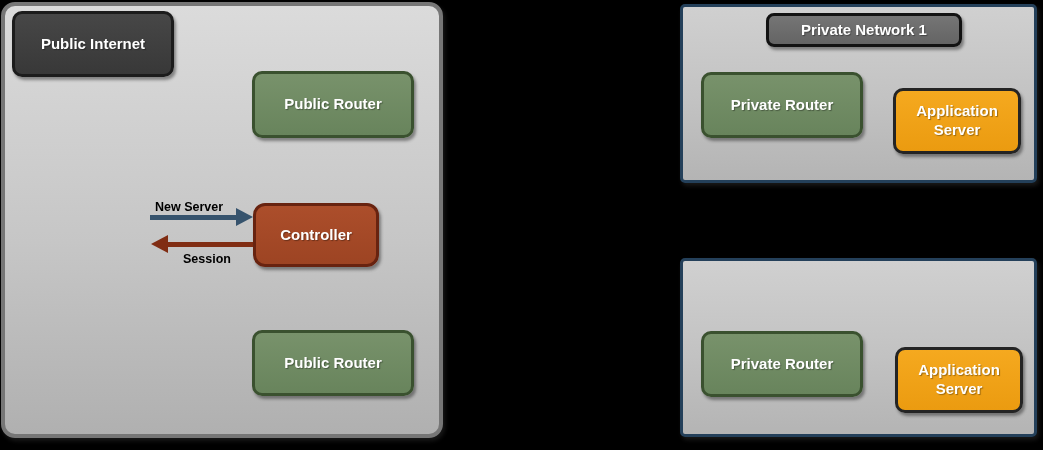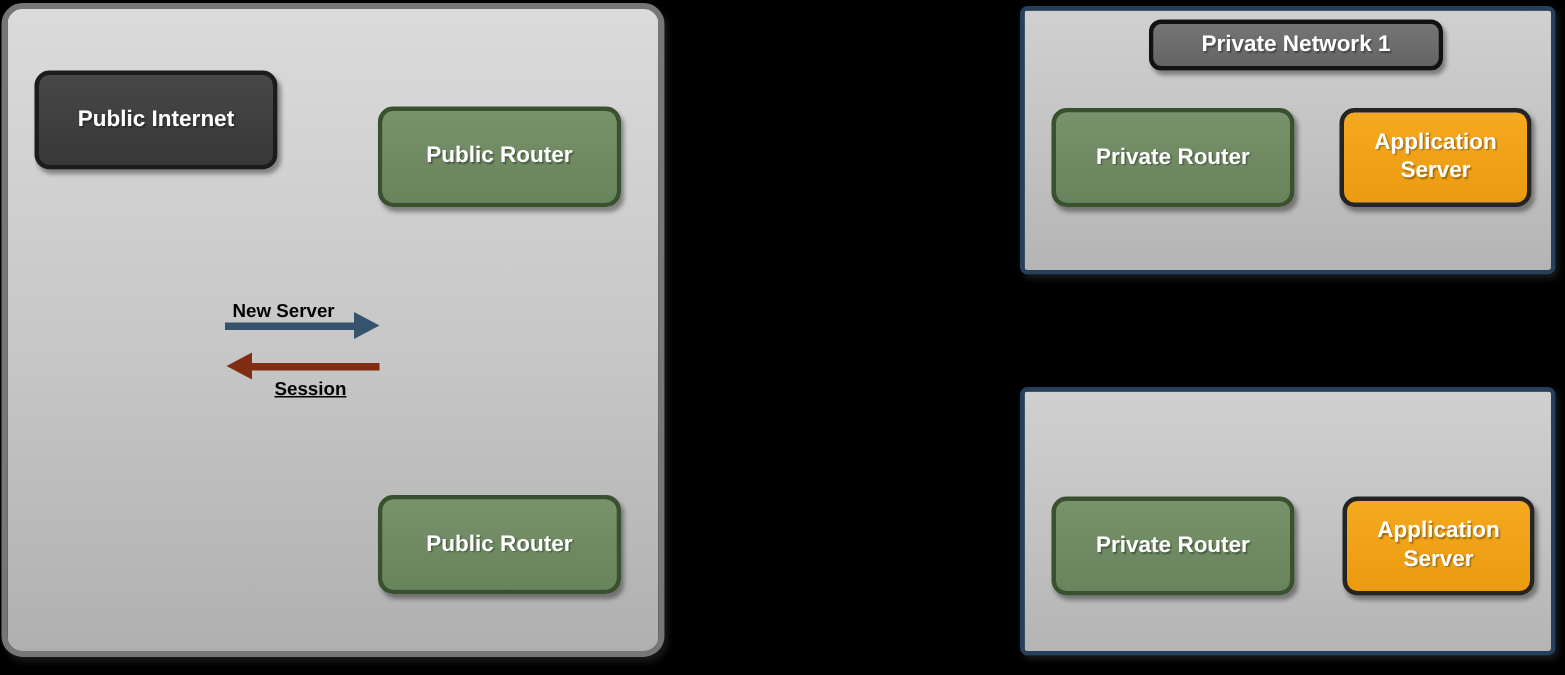--- a/index.html
+++ b/index.html
@@ -65,20 +65,21 @@
     border-radius: 12px;
   }
   .rust-box {
     background: linear-gradient(180deg, #ac4e2b, #9d4423);
     border: 3px solid #682310;
     border-radius: 12px;
   }
   .amber-box {
     background: linear-gradient(180deg, #f5a91f, #eb9b10);
     border: 3px solid #242424;
+    margin-top: 16px;
   }
   .narrow-text { padding: 0 18px; }
   
   .arrow-line { position: absolute; height: 5px; }
   .arrow-head { position: absolute; width: 0; height: 0; }
   .blue-line { background: #36536d; }
   .red-line  { background: #802d13; }
   .head-right {
     border-top: 9px solid transparent;
     border-bottom: 9px solid transparent;
@@ -97,33 +98,34 @@
     white-space: nowrap;
   }
 </style>
 </head>
 <body>
 
 <div id="canvas">
 
   <div class="zone" style="left:1px; top:2px; width:434px; height:428px;">
 
-    <div class="node dark-box narrow-text" style="left:18px; top:5px; width:120px; height:60px;margin-top:36px;">Public Internet</div>
+    <div class="node dark-box narrow-text" style="left:7px; top:5px; width:120px; height:60px;">Public Internet</div>
 
     <div class="node green-box narrow-text" style="left:247px; top:65px; width:120px; height:61px;">Public Router</div>
 
 
+    <div class="node rust-box" style="left:248px; top:197px; width:120px; height:58px;">Controller</div>
 
     <div class="arrow-line blue-line" style="left:145px; top:209px; width:86px;"></div>
     <div class="arrow-head head-right" style="left:231px; top:202px;"></div>
     <div class="arrow-label" style="left:150px; top:194px;">New Server</div>
 
     <div class="arrow-line red-line" style="left:163px; top:236px; width:85px;"></div>
     <div class="arrow-head head-left" style="left:146px; top:229px;"></div>
-    <div class="arrow-label" style="left:178px; top:246px;text-decoration:underline;">Session</div>
+    <div class="arrow-label" style="left:178px; top:246px;">Session</div>
 
     <div class="node green-box narrow-text" style="left:247px; top:324px; width:120px; height:60px;">Public Router</div>
   </div>
 
   <div class="network-zone" style="left:680px; top:4px; width:351px; height:173px;">
 
     <div class="node title-box" style="left:83px; top:6px; width:190px; height:28px;">Private Network 1</div>
 
     <div class="node green-box narrow-text" style="left:18px; top:65px; width:120px; height:60px;">Private Router</div>
 

